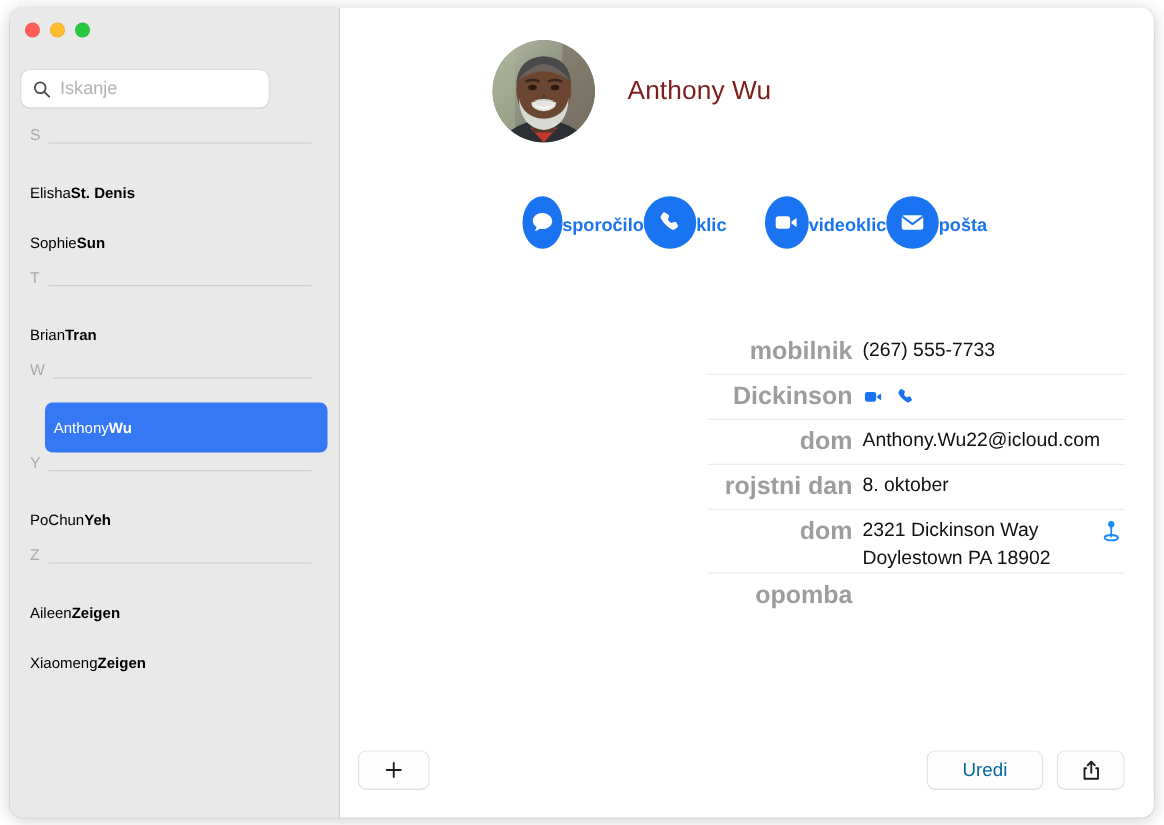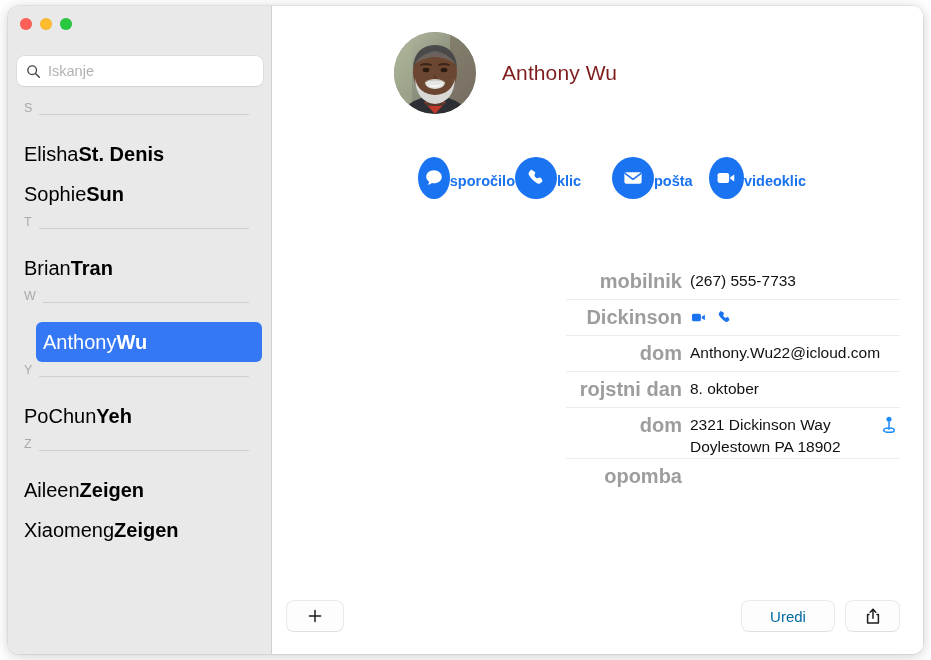--- a/index.html
+++ b/index.html
@@ -39,21 +39,21 @@
     width: 12px; height: 12px; border-radius: 50%;
     box-shadow: inset 0 0 0 0.5px rgba(0,0,0,0.08);
   }
   .light.red    { background: #ff5f57; }
   .light.yellow { background: #febc2e; }
   .light.green  { background: #28c840; }
 
   #search-wrap {
     position: absolute;
     left: 9px; top: 50px;
-    width: 246px; height: 30px;
+    width: 198px; height: 30px;
     background: #ffffff;
     border-radius: 7px;
     display: flex; align-items: center;
     box-shadow: 0 0 0 0.5px rgba(0,0,0,0.10), 0 1px 1px rgba(0,0,0,0.04);
   }
   #search-icon { margin-left: 9px; display: flex; }
   #search-input {
     border: none; outline: none; background: transparent;
     font-family: "Liberation Sans", sans-serif;
     font-size: 14.5px; color: #1d1d1f;
@@ -84,21 +84,21 @@
     background: #cfcfcf;
     margin-top: 14px;
     margin-right: 22px;
   }
   .contact-row {
     height: 40px;
     margin: 0 9px;
     padding-left: 7px;
     display: flex; align-items: center;
     border-radius: 6px;
-    font-size: 20px;
+    font-size: 12px;
     color: #000000;
     white-space: nowrap;
   }
   .contact-row.selected {
     background: #3478f6;
     color: #ffffff;
     margin-left: 28px;
   }
   .cn-first { font-weight: 400; }
   .cn-last  { font-weight: 700; }
@@ -355,34 +355,34 @@
           <div class="action-circle" style="background: rgb(26, 115, 240);">
             <svg width="22" height="22" viewBox="0 0 24 24">
               <path d="M7.4 3.2c-.6-.3-1.3-.1-1.7.5L4.2 6c-.5.7-.5 1.6-.1 2.4 1 1.9 2.4 3.8 4.1 5.5 1.7 1.7 3.6 3.1 5.5 4.1.8.4 1.7.4 2.4-.1l2.3-1.5c.6-.4.8-1.1.5-1.7l-1.4-2.6c-.3-.6-1-.8-1.6-.6l-2.2.8c-.4.2-.9.1-1.2-.2-.7-.6-1.4-1.3-2-2-.3-.3-.4-.8-.2-1.2l.8-2.2c.2-.6 0-1.3-.6-1.6L7.4 3.2z" fill="#ffffff"></path>
             </svg>
           </div>
           <div class="action-label" style="color: rgb(26, 115, 240);">klic</div>
         </div>
         <div class="action">
           <div class="action-circle" style="background: rgb(26, 115, 240);">
             <svg width="22" height="22" viewBox="0 0 24 24">
+              <rect x="2.8" y="6.6" width="12.6" height="10.8" rx="2.4" fill="#ffffff"></rect>
+              <path d="M16.6 11.1 L21 8.1 v7.8 l-4.4-3 z" fill="#ffffff"></path>
+            </svg>
+          </div>
+          <div class="action-label" style="color: rgb(26, 115, 240);">videoklic</div>
+        </div>
+        <div class="action">
+          <div class="action-circle" style="background: rgb(26, 115, 240);">
+            <svg width="22" height="22" viewBox="0 0 24 24">
               <rect x="2.6" y="5.6" width="18.8" height="12.8" rx="2.2" fill="#ffffff"></rect>
               <path d="M3.6 7.2 L12 13.4 L20.4 7.2" fill="none" stroke="#1a73f0" stroke-width="1.7" stroke-linejoin="round" stroke-linecap="round"></path>
             </svg>
           </div>
           <div class="action-label" style="color: rgb(26, 115, 240);">pošta</div>
-        </div>
-        <div class="action">
-          <div class="action-circle" style="background: rgb(26, 115, 240);">
-            <svg width="22" height="22" viewBox="0 0 24 24">
-              <rect x="2.8" y="6.6" width="12.6" height="10.8" rx="2.4" fill="#ffffff"></rect>
-              <path d="M16.6 11.1 L21 8.1 v7.8 l-4.4-3 z" fill="#ffffff"></path>
-            </svg>
-          </div>
-          <div class="action-label" style="color: rgb(26, 115, 240);">videoklic</div>
         </div>
       </div>
 
     <div id="fields">
         <div class="field-row">
           <div class="field-label">mobilnik</div>
           <div class="field-value"><span>(267) 555-7733</span></div>
         </div>
         <div class="field-row">
           <div class="rule"></div>

